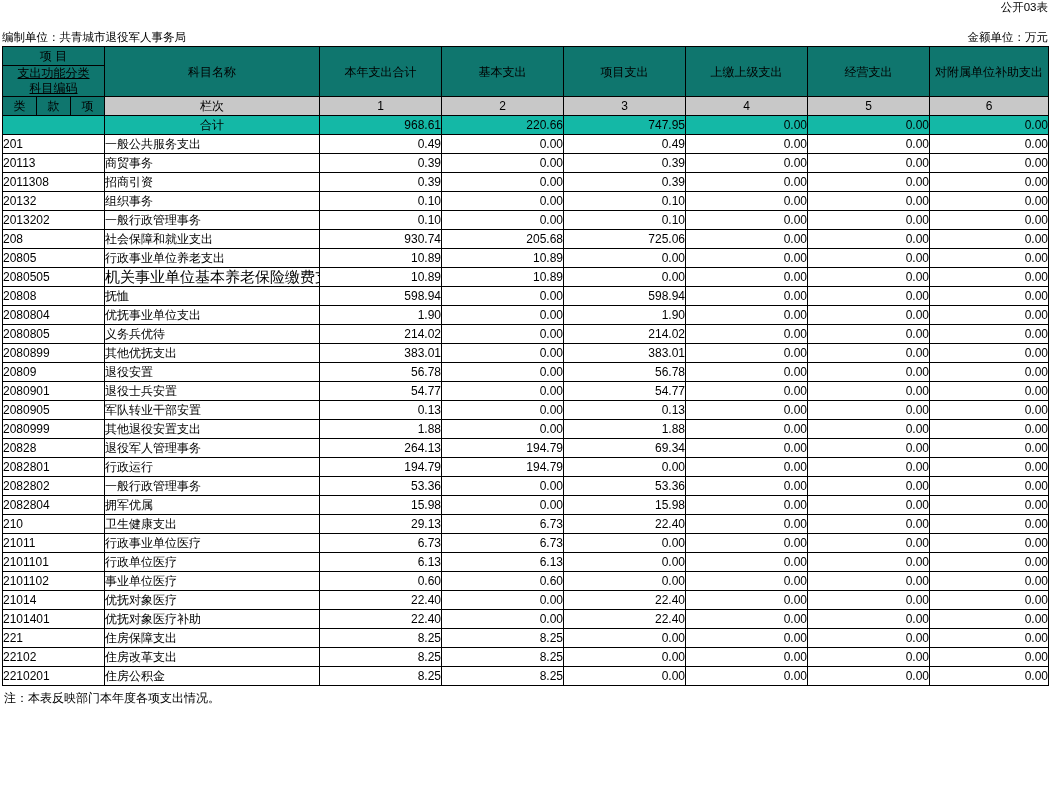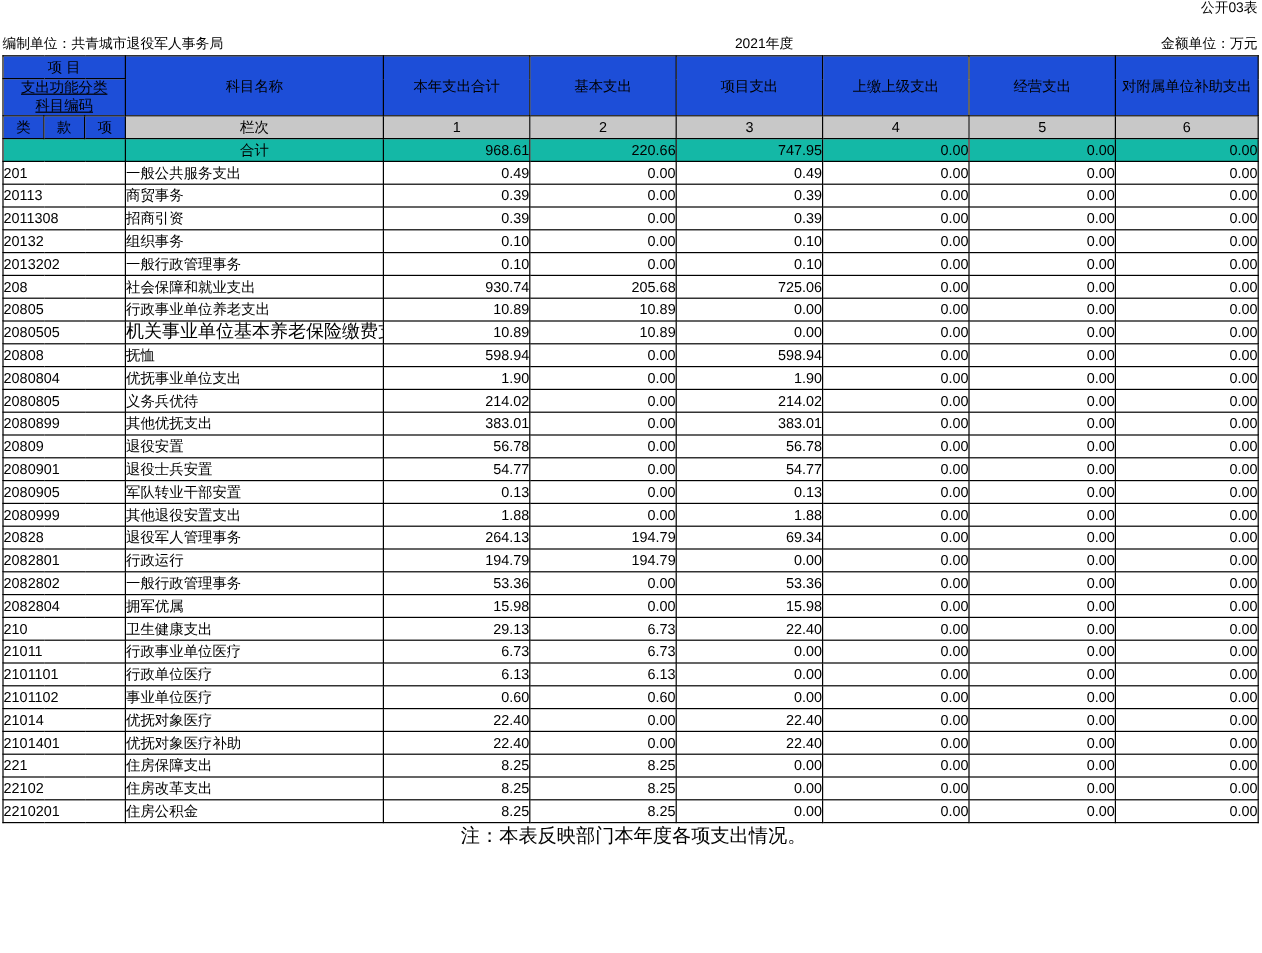--- a/index.html
+++ b/index.html
@@ -64,21 +64,21 @@
     border: 1px solid #000000;
     font-weight: normal;
     font-size: 12px;
     padding: 0;
     height: 18px;
     line-height: 16px;
     overflow: hidden;
     white-space: nowrap;
   }
   .hdr {
-    background: #1d4ed8;
+    background: #0f766e;
     text-align: center;
     vertical-align: middle;
   }
   .hdr-sub {
     background: #c8c8c8;
     text-align: center;
     vertical-align: middle;
     font-size: 12px;
   }
   .num {
@@ -96,25 +96,24 @@
   .total-row td {
     background: #14b8a6;
   }
   .total-label {
     text-align: center;
     background: #c8c8c8;
   }
   .ind0 { padding-left: 4px; }
   .ind1 { padding-left: 16px; }
   .note {
-    font-size: 16px;
+    font-size: 12px;
     padding-left: 4px;
     padding-top: 4px;
     line-height: 16px;
-    text-align: center;
   }
   .big-head {
     height: 62px;
     text-decoration: underline;
   }
   .lane-title {
     text-align: center;
   }
 </style>
 </head>
@@ -122,21 +121,20 @@
 
 <div class="page">
 
 
   <div class="meta-row">
     <span>公开03表</span>
   </div>
 
   <div class="meta-row2">
     <span>编制单位：共青城市退役军人事务局</span>
-    <span class="meta-center">2021年度</span>
     <span>金额单位：万元</span>
   </div>
 
   <table class="main">
     <colgroup>
       <col style="width:34px">
       <col style="width:34px">
       <col style="width:34px">
       <col style="width:215px">
       <col style="width:122px">

